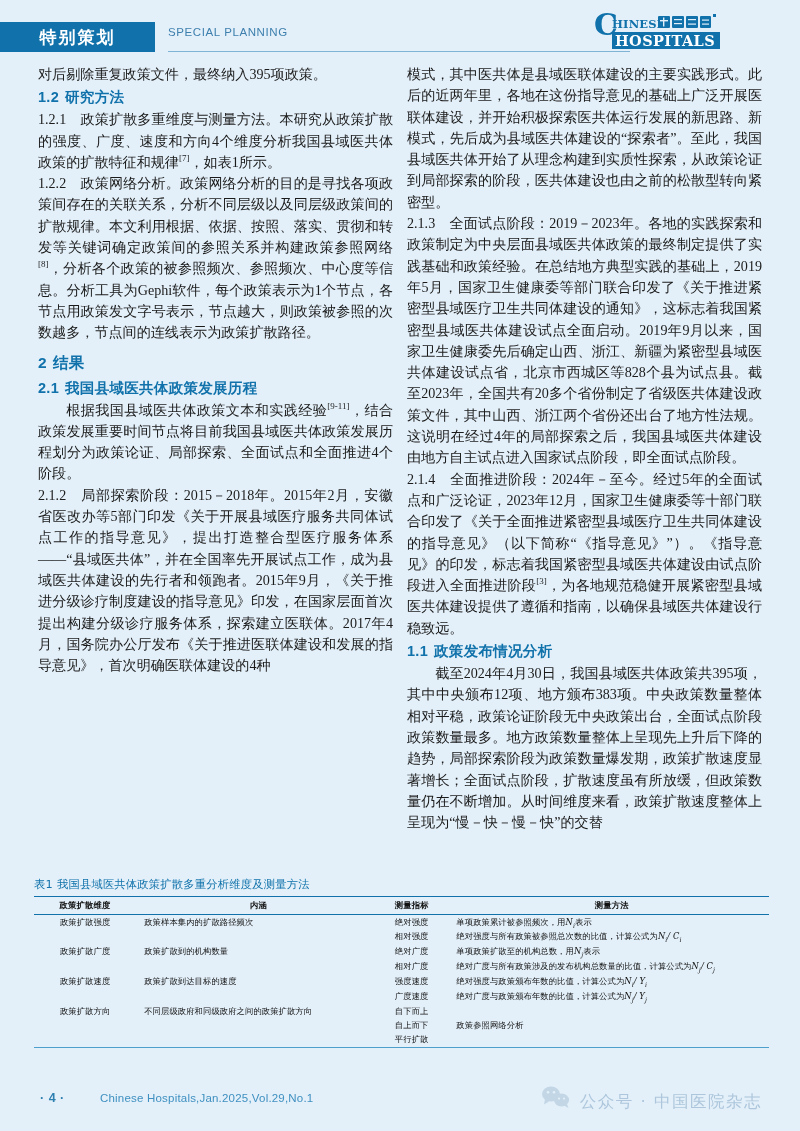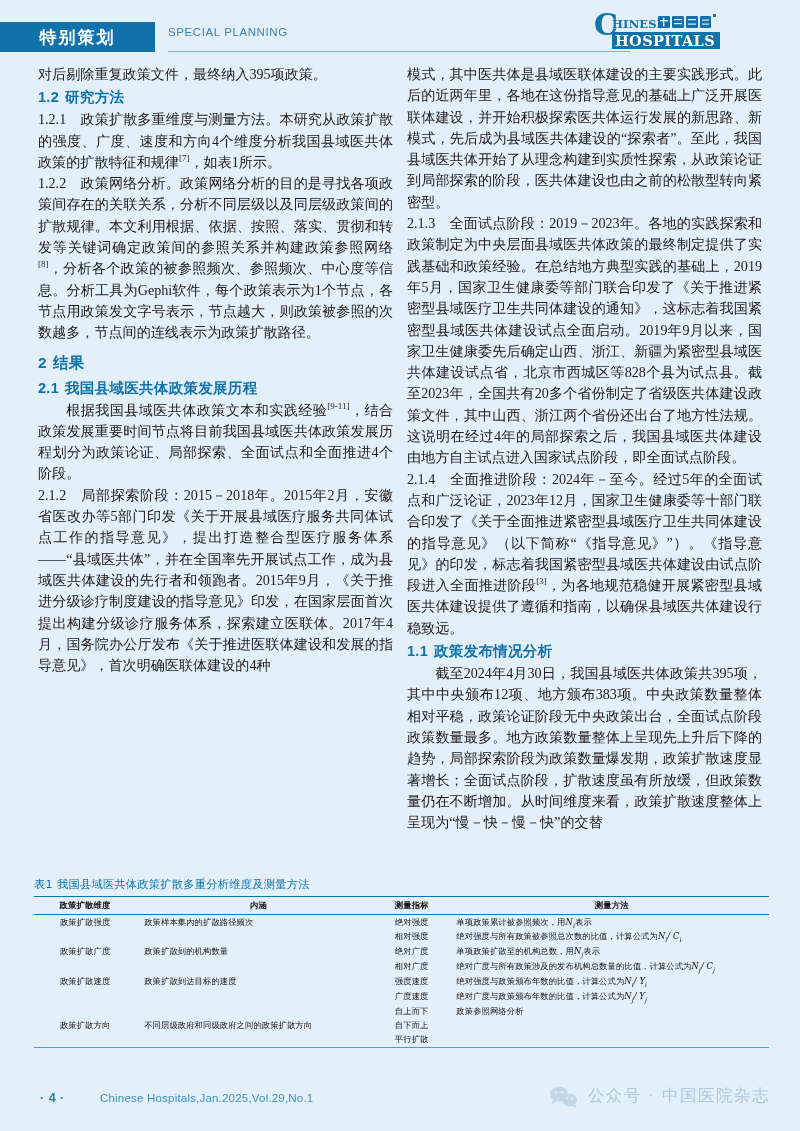--- a/index.html
+++ b/index.html
@@ -184,24 +184,24 @@
     position: absolute;
     left: 100px;
     top: 23px;
     font-family: "Liberation Sans", sans-serif;
     font-size: 11.5px;
     color: #3f90c1;
     letter-spacing: 0.2px;
   }
   .wechat {
     position: absolute;
-    right: 30px;
+    right: 38px;
     top: 16px;
     display: flex;
-    align-items: flex-start;
+    align-items: flex-end;
     gap: 9px;
     color: #adc6dc;
   }
   .wechat-label {
     font-family: "DejaVu Sans", sans-serif;
     font-size: 16.5px;
     color: #adc6dc;
     letter-spacing: 1.5px;
   }
 </style>
@@ -319,30 +319,30 @@
           <td class="c3">强度速度</td>
           <td class="c4">绝对强度与政策颁布年数的比值，计算公式为<span class="ital">N</span><span class="sub ital">i</span><span class="ital">/ Y</span><span class="sub ital">i</span></td>
         </tr>
         <tr>
           <td class="c1">&nbsp;</td>
           <td class="c2">&nbsp;</td>
           <td class="c3">广度速度</td>
           <td class="c4">绝对广度与政策颁布年数的比值，计算公式为<span class="ital">N</span><span class="sub ital">j</span><span class="ital">/ Y</span><span class="sub ital">j</span></td>
         </tr>
         <tr>
-          <td class="c1">&nbsp;</td>
-          <td class="c2">&nbsp;</td>
-          <td class="c3">自上而下</td>
-          <td class="c4">政策参照网络分析</td>
-        </tr>
-        <tr>
           <td class="c1">政策扩散方向</td>
           <td class="c2">不同层级政府和同级政府之间的政策扩散方向</td>
           <td class="c3">自下而上</td>
           <td class="c4">&nbsp;</td>
+        </tr>
+        <tr>
+          <td class="c1">&nbsp;</td>
+          <td class="c2">&nbsp;</td>
+          <td class="c3">自上而下</td>
+          <td class="c4">政策参照网络分析</td>
         </tr>
         <tr class="last">
           <td class="c1">&nbsp;</td>
           <td class="c2">&nbsp;</td>
           <td class="c3">平行扩散</td>
           <td class="c4">&nbsp;</td>
         </tr>
       </tbody>
   </table>
 </div>

